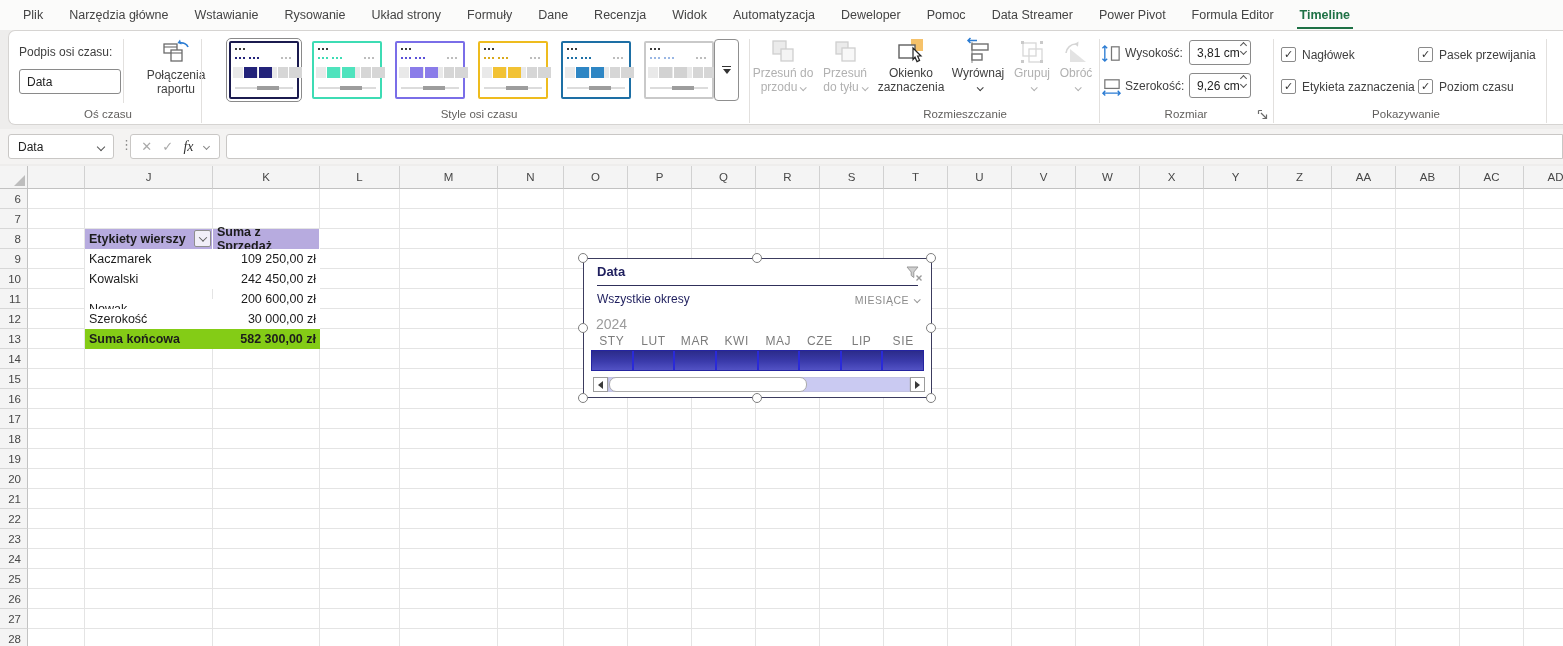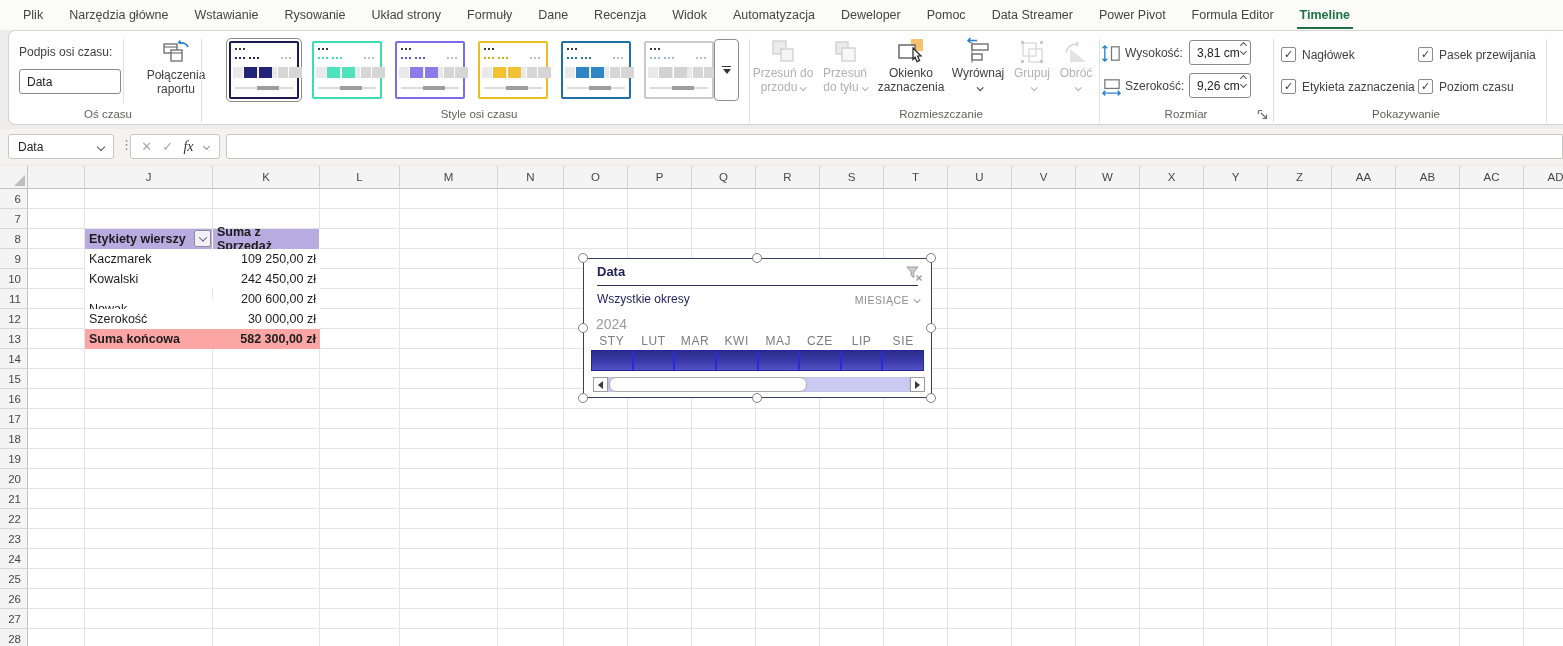--- a/index.html
+++ b/index.html
@@ -90,21 +90,21 @@
   #cornerCell { position:absolute; left:0; top:0; width:28px; height:23px; background:#f4f4f4; border-right:1px solid #c2c2c2; border-bottom:1px solid #c2c2c2; }
   #cornerCell .tri { position:absolute; right:2px; bottom:2px; width:0; height:0; border-left:11px solid transparent; border-bottom:11px solid #bdbdbd; }
   .rowhead { position:absolute; left:0; width:28px; background:#f4f4f4; border-right:1px solid #c2c2c2; border-bottom:1px solid #d7d7d7;
              font-size:11.5px; color:#474747; display:flex; align-items:center; justify-content:flex-end; padding-right:6px; cursor:default; }
   .gvline { position:absolute; top:23px; width:1px; background:#e4e4e4; }
   .ghline { position:absolute; left:28px; height:1px; background:#e4e4e4; }
 
   
   .pcell { position:absolute; height:20px; font-size:12.5px; color:#1c1c1c; display:flex; align-items:center; padding:0 4px; background:#fff; }
   .pcell.hdr { background:#b7abdf; font-weight:bold; border-right:1px solid #fff; }
-  .pcell.tot { background:#fca5a5; font-weight:bold; }
+  .pcell.tot { background:#84cc16; font-weight:bold; }
   .pcell.num { justify-content:flex-end; }
   #pivotFilterBtn { position:absolute; width:17px; height:17px; background:#f1eff8; border:1px solid #8f8f8f; border-radius:2px;
                     display:flex; align-items:center; justify-content:center; }
   #pivotFilterBtn i { width:6px; height:6px; border-right:1.5px solid #5f5f5f; border-bottom:1.5px solid #5f5f5f; transform:rotate(45deg) translate(-1px,-1px); }
 
   
   #slicer { position:absolute; left:583px; top:92px; width:349px; height:140px; background:#fff; border:1px solid #3c3c5e; z-index:5; }
   #slTitle { position:absolute; left:13px; top:5px; font-size:13px; font-weight:bold; color:#1f1f5e; }
   #slClear { position:absolute; right:7px; top:4px; width:20px; height:20px; }
   #slHr { position:absolute; left:13px; right:13px; top:26px; height:1px; background:#30305a; }
@@ -370,21 +370,21 @@
         </div>
         <div class="cb" style="left: 1409px; top: 48px;">
           <span class="box">✓</span>
           <span class="lbl">Poziom czasu</span>
         </div>
       </div>
     <div class="vsep" style="left:1537px"></div>
 
     <span class="grouplabel" style="left:99px">Oś czasu</span>
     <span class="grouplabel" style="left:470px">Style osi czasu</span>
-    <span class="grouplabel" style="left:932px">Rozmieszczanie</span>
+    <span class="grouplabel" style="left:956px">Rozmieszczanie</span>
     <span class="grouplabel" style="left:1177px">Rozmiar</span>
     <span class="grouplabel" style="left:1397px">Pokazywanie</span>
   </div>
 
   <div id="fbar">
     <div id="nameBox">
       <span>Data</span>
       <span class="chevd"></span>
     </div>
     <span id="fxdots">⋮</span>

